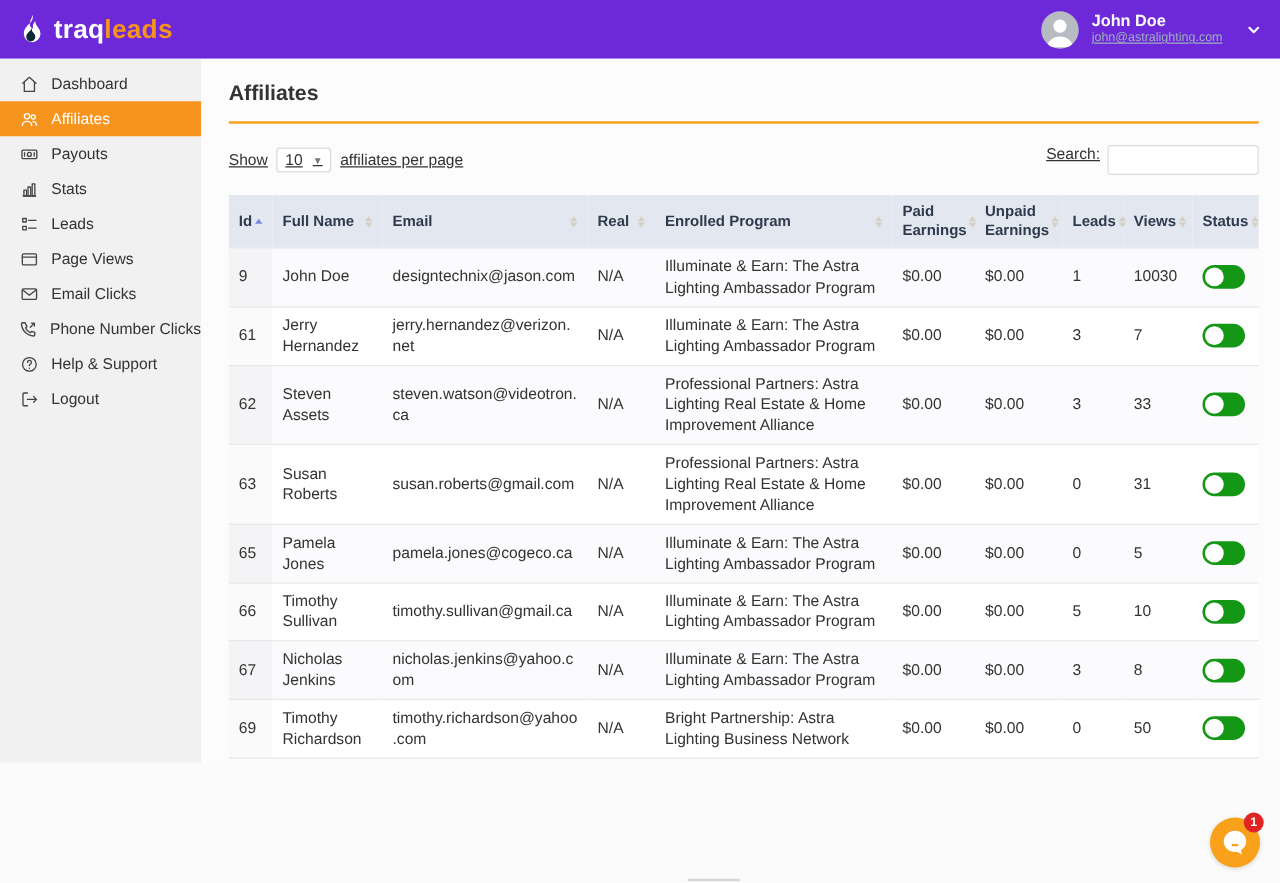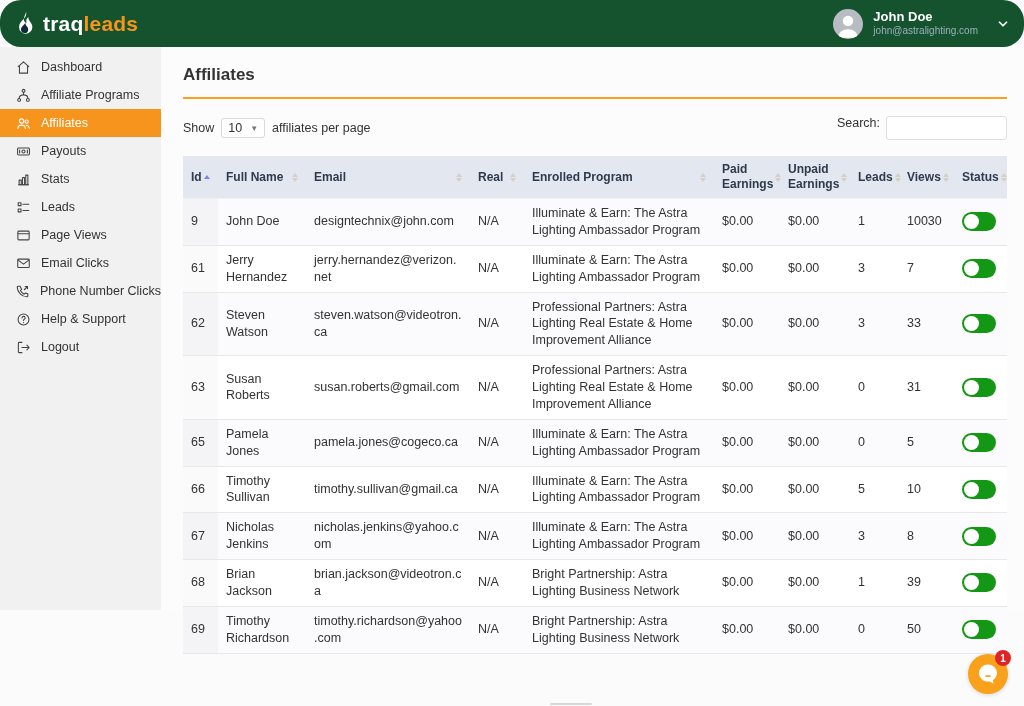--- a/index.html
+++ b/index.html
@@ -1,46 +1,46 @@
 <!DOCTYPE html>
 <html><head>
 <meta charset="utf-8">
 <style>
   * { box-sizing: border-box; margin: 0; padding: 0; }
   html,body { width:1024px; height:706px; overflow:hidden; }
   body { font-family:"Liberation Sans", sans-serif; color:#333; background:#fbfbfc; }
 
   
-  .topbar { height:47px; background:#14532d; display:flex; align-items:center;
-            justify-content:space-between; padding:0 14px 0 12px;border-radius:21px; }
+  .topbar { height:47px; background:#6d28d9; display:flex; align-items:center;
+            justify-content:space-between; padding:0 14px 0 12px; }
   .brand { display:flex; align-items:center; gap:4px; }
   .brand-text { font-size:21px; font-weight:700; color:#fff; letter-spacing:.2px; }
   .brand-text .accent { color:#f7941d; font-weight:700; }
   .userbox { display:flex; align-items:center; gap:10px; }
   .avatar { width:30px; height:30px; border-radius:50%; background:#b7bcc2; overflow:hidden; flex:0 0 auto; }
   .user-meta { display:flex; flex-direction:column; line-height:1.25; }
   .user-name { color:#fff; font-size:13px; font-weight:700; }
-  .user-email { color:#9db0bc; font-size:10px; }
+  .user-email { color:#9db0bc; font-size:10px;text-decoration:underline; }
   .chev { margin-left:8px; display:flex; }
 
   
   .layout { display:flex; height:563px; }
   .sidebar { width:161px; background:#f1f1f2; padding-top:6px; flex:0 0 auto; }
   .side-item { display:flex; align-items:center; gap:10px; height:28px; padding:0 10px 0 15px;
                font-size:12.5px; color:#333; cursor:pointer; white-space:nowrap; }
   .side-item .side-icon { width:16px; height:16px; display:flex; align-items:center; justify-content:center; }
   .side-item svg { stroke:#444; }
   .side-item.active { background:#f7941d; color:#fff; font-weight:400; }
   .side-item.active svg { stroke:#fff; }
 
   .main { flex:1; padding:18px 19px 0 22px; background:#fcfcfc; position:relative; }
   .page-title { font-size:17px; font-weight:700; color:#333; }
   .title-rule { height:2px; background:#f9a21b; border:none; margin-top:12px; }
 
-  .controls { display:flex; justify-content:space-between; align-items:center; margin-top:17px; font-size:12.5px; }
+  .controls { display:flex; justify-content:space-between; align-items:center; margin-top:17px; font-size:12.5px;text-decoration:underline; }
   .show-group { display:flex; align-items:center; gap:7px; }
   .per-page { border:1px solid #d9d9d9; border-radius:3px; background:#fff; padding:2px 6px;
               display:flex; align-items:center; gap:8px; font-size:12.5px; color:#333; cursor:pointer; }
   .per-page .dd { font-size:8px; color:#777; }
   .search-group { display:flex; align-items:flex-start; gap:6px; }
   .search-input { width:121px; height:24px; border:1px solid #ddd; border-radius:3px; background:#fff; padding:0 6px; font-size:12px; }
 
   
   table { border-collapse:collapse; table-layout:fixed; width:824px; margin-top:16px; background:#fff; }
   th { background:#e2e7f0; color:#2f3b4c; font-size:12px; font-weight:700; text-align:left;
@@ -111,31 +111,20 @@
   <nav class="sidebar" id="sidebar">
       <div class="side-item">
         <span class="side-icon">
           <svg width="15" height="15" viewBox="0 0 24 24" fill="none" stroke-width="1.7" stroke-linecap="round" stroke-linejoin="round">
             <path d="M3.5 10.5 12 3l8.5 7.5"></path>
             <path d="M5.5 9.5V21h13V9.5"></path>
           </svg>
         </span>
         <span>Dashboard</span>
       </div>
-      <div class="side-item">
-        <span class="side-icon">
-          <svg width="15" height="15" viewBox="0 0 24 24" fill="none" stroke-width="1.7" stroke-linecap="round" stroke-linejoin="round">
-            <circle cx="12" cy="4.5" r="2.3"></circle>
-            <circle cx="5" cy="19" r="2.3"></circle>
-            <circle cx="19" cy="19" r="2.3"></circle>
-            <path d="M12 7v4M12 11c-4 0-7 2-7 5.5M12 11c4 0 7 2 7 5.5"></path>
-          </svg>
-        </span>
-        <span>Affiliate Programs</span>
-      </div>
       <div class="side-item active">
         <span class="side-icon">
           <svg width="15" height="15" viewBox="0 0 24 24" fill="none" stroke-width="1.7" stroke-linecap="round" stroke-linejoin="round">
             <circle cx="9" cy="8" r="3.4"></circle>
             <path d="M3 20c0-3.3 2.7-5.4 6-5.4s6 2.1 6 5.4"></path>
             <circle cx="17" cy="9" r="2.6"></circle>
             <path d="M16.5 14.7c2.7.4 4.6 2.2 4.6 4.8"></path>
           </svg>
         </span>
         <span>Affiliates</span>
@@ -331,21 +320,21 @@
                   <i class="down"></i>
                 </span>
               </span>
             </th>
           </tr>
         </thead>
       <tbody id="table-body">
           <tr>
             <td class="c0 cell-id">9</td>
             <td class="c1">John Doe</td>
-            <td class="c2">designtechnix@john.com</td>
+            <td class="c2">designtechnix@jason.com</td>
             <td class="c3">N/A</td>
             <td class="c4">Illuminate &amp; Earn: The Astra Lighting Ambassador Program</td>
             <td class="c5">$0.00</td>
             <td class="c6">$0.00</td>
             <td class="c7">1</td>
             <td class="c8">10030</td>
             <td class="c9">
               <div class="toggle on">
                 <div class="knob"></div>
               </div>
@@ -362,21 +351,21 @@
             <td class="c7">3</td>
             <td class="c8">7</td>
             <td class="c9">
               <div class="toggle on">
                 <div class="knob"></div>
               </div>
             </td>
           </tr>
           <tr>
             <td class="c0 cell-id">62</td>
-            <td class="c1">Steven Watson</td>
+            <td class="c1">Steven Assets</td>
             <td class="c2">steven.watson@videotron.ca</td>
             <td class="c3">N/A</td>
             <td class="c4">Professional Partners: Astra Lighting Real Estate &amp; Home Improvement Alliance</td>
             <td class="c5">$0.00</td>
             <td class="c6">$0.00</td>
             <td class="c7">3</td>
             <td class="c8">33</td>
             <td class="c9">
               <div class="toggle on">
                 <div class="knob"></div>
@@ -434,36 +423,20 @@
           <tr>
             <td class="c0 cell-id">67</td>
             <td class="c1">Nicholas Jenkins</td>
             <td class="c2">nicholas.jenkins@yahoo.com</td>
             <td class="c3">N/A</td>
             <td class="c4">Illuminate &amp; Earn: The Astra Lighting Ambassador Program</td>
             <td class="c5">$0.00</td>
             <td class="c6">$0.00</td>
             <td class="c7">3</td>
             <td class="c8">8</td>
-            <td class="c9">
-              <div class="toggle on">
-                <div class="knob"></div>
-              </div>
-            </td>
-          </tr>
-          <tr>
-            <td class="c0 cell-id">68</td>
-            <td class="c1">Brian Jackson</td>
-            <td class="c2">brian.jackson@videotron.ca</td>
-            <td class="c3">N/A</td>
-            <td class="c4">Bright Partnership: Astra Lighting Business Network</td>
-            <td class="c5">$0.00</td>
-            <td class="c6">$0.00</td>
-            <td class="c7">1</td>
-            <td class="c8">39</td>
             <td class="c9">
               <div class="toggle on">
                 <div class="knob"></div>
               </div>
             </td>
           </tr>
           <tr>
             <td class="c0 cell-id">69</td>
             <td class="c1">Timothy Richardson</td>
             <td class="c2">timothy.richardson@yahoo.com</td>

